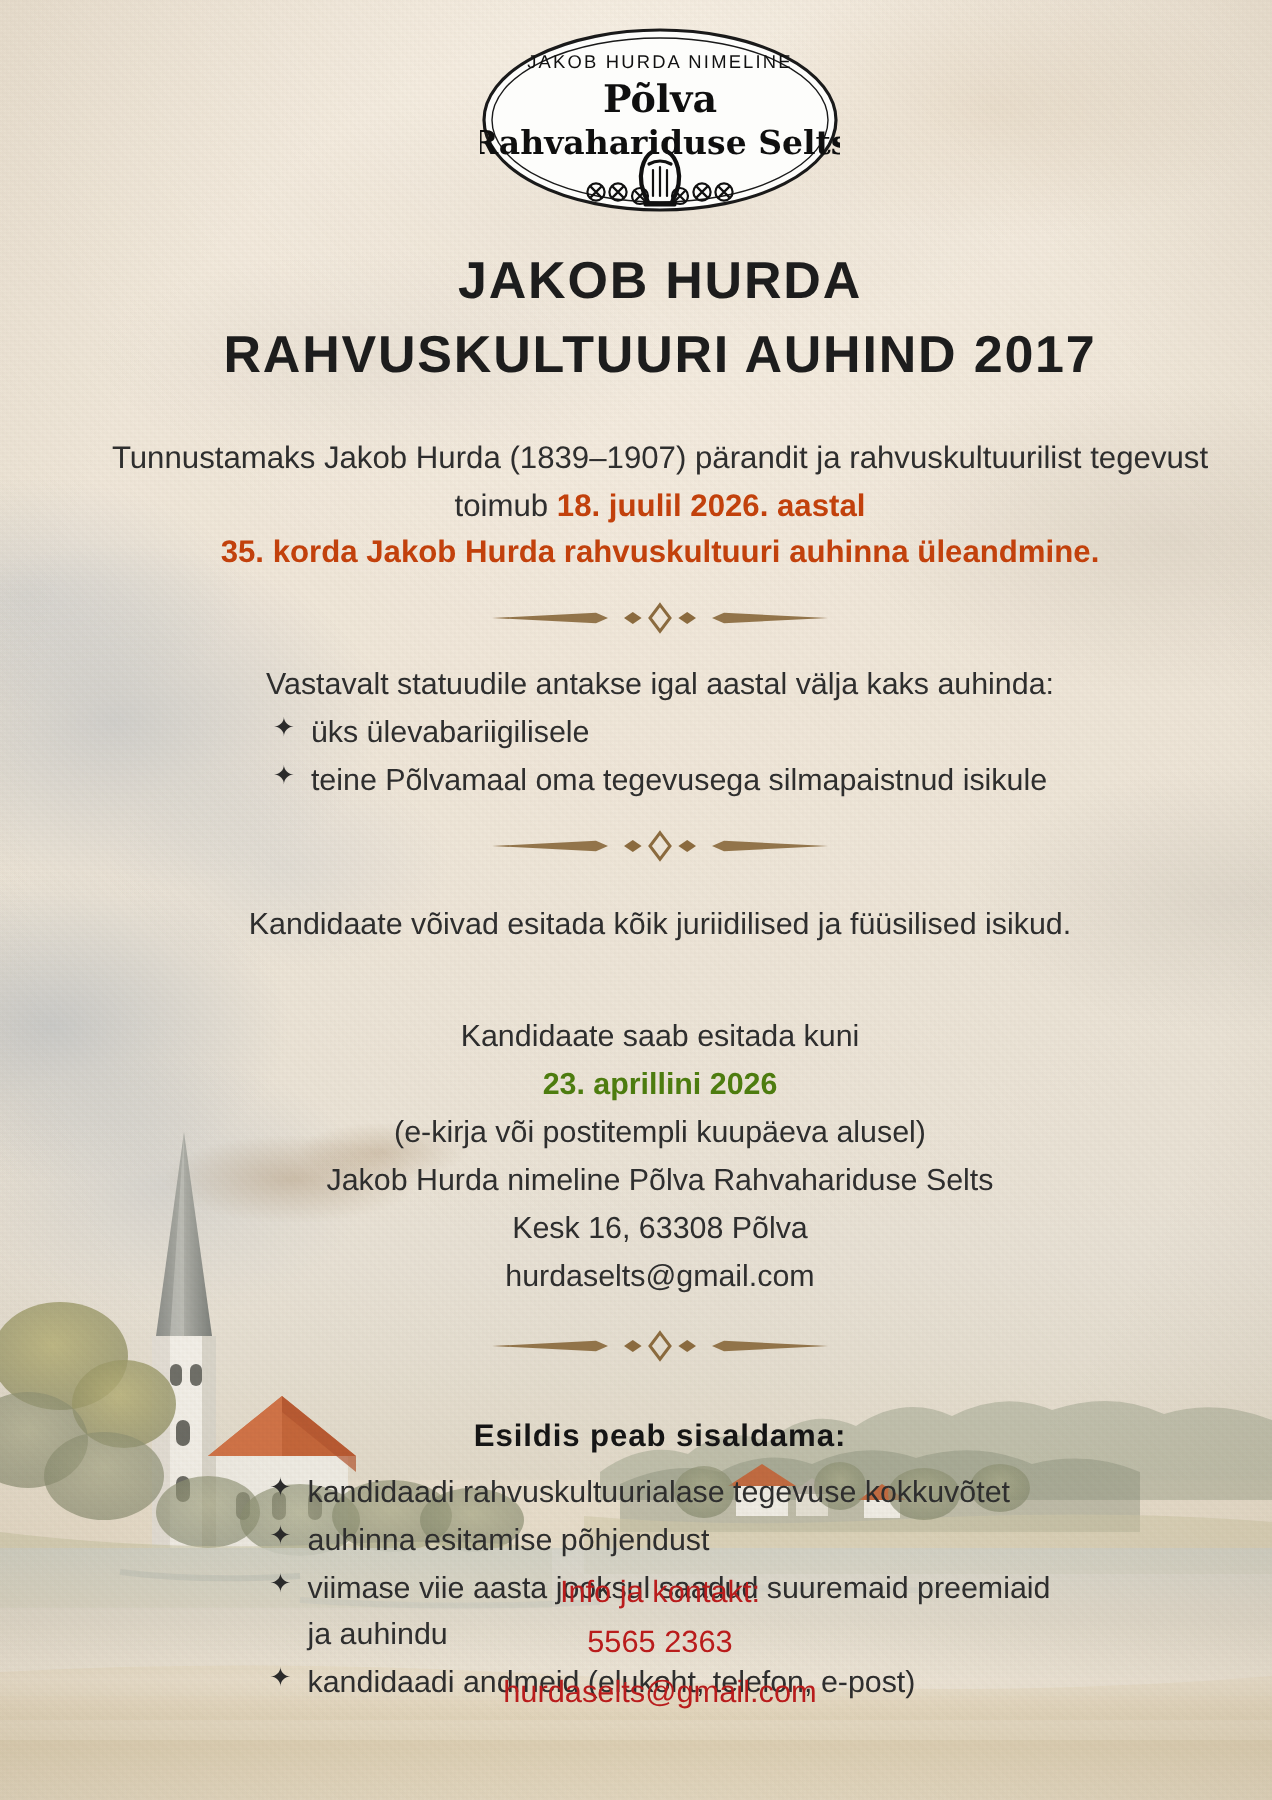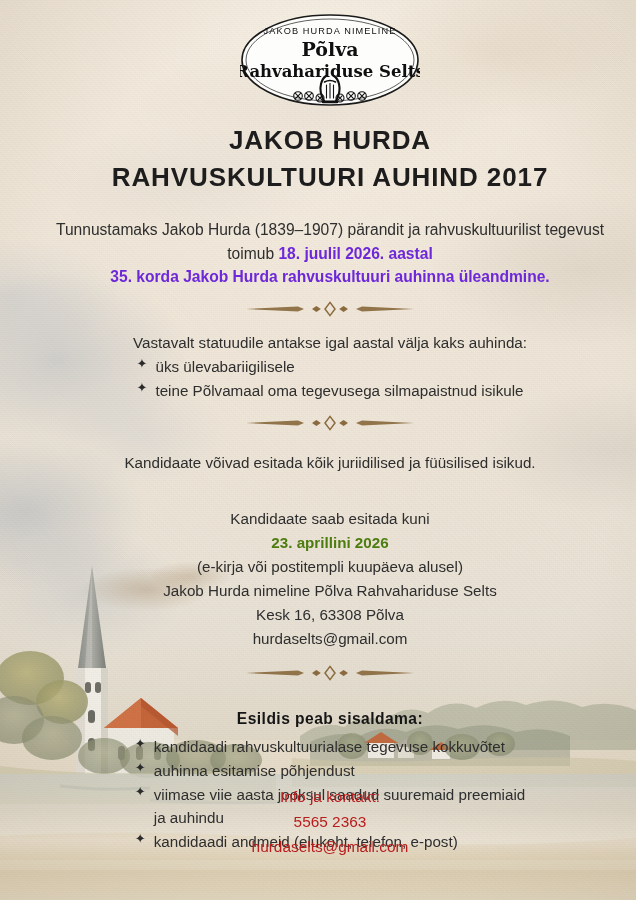--- a/index.html
+++ b/index.html
@@ -119,21 +119,21 @@
     color: #1d1d1d;
   }
   .title-line { display: block; }
 
   .intro {
     margin: 22px 0 0 0;
     font-size: 15.6px;
     line-height: 1.52;
     color: #2e2e2e;
   }
-  .intro .em { font-weight: bold; color: #6d28d9; }
+  .intro .em { font-weight: bold; color: #c2410c; }
   .intro-line { display: block; }
 
   .divider {
     margin: 12px auto 0 auto;
     width: 180px;
     height: 16px;
   }
   .divider svg { display: block; }
 
   .block {

